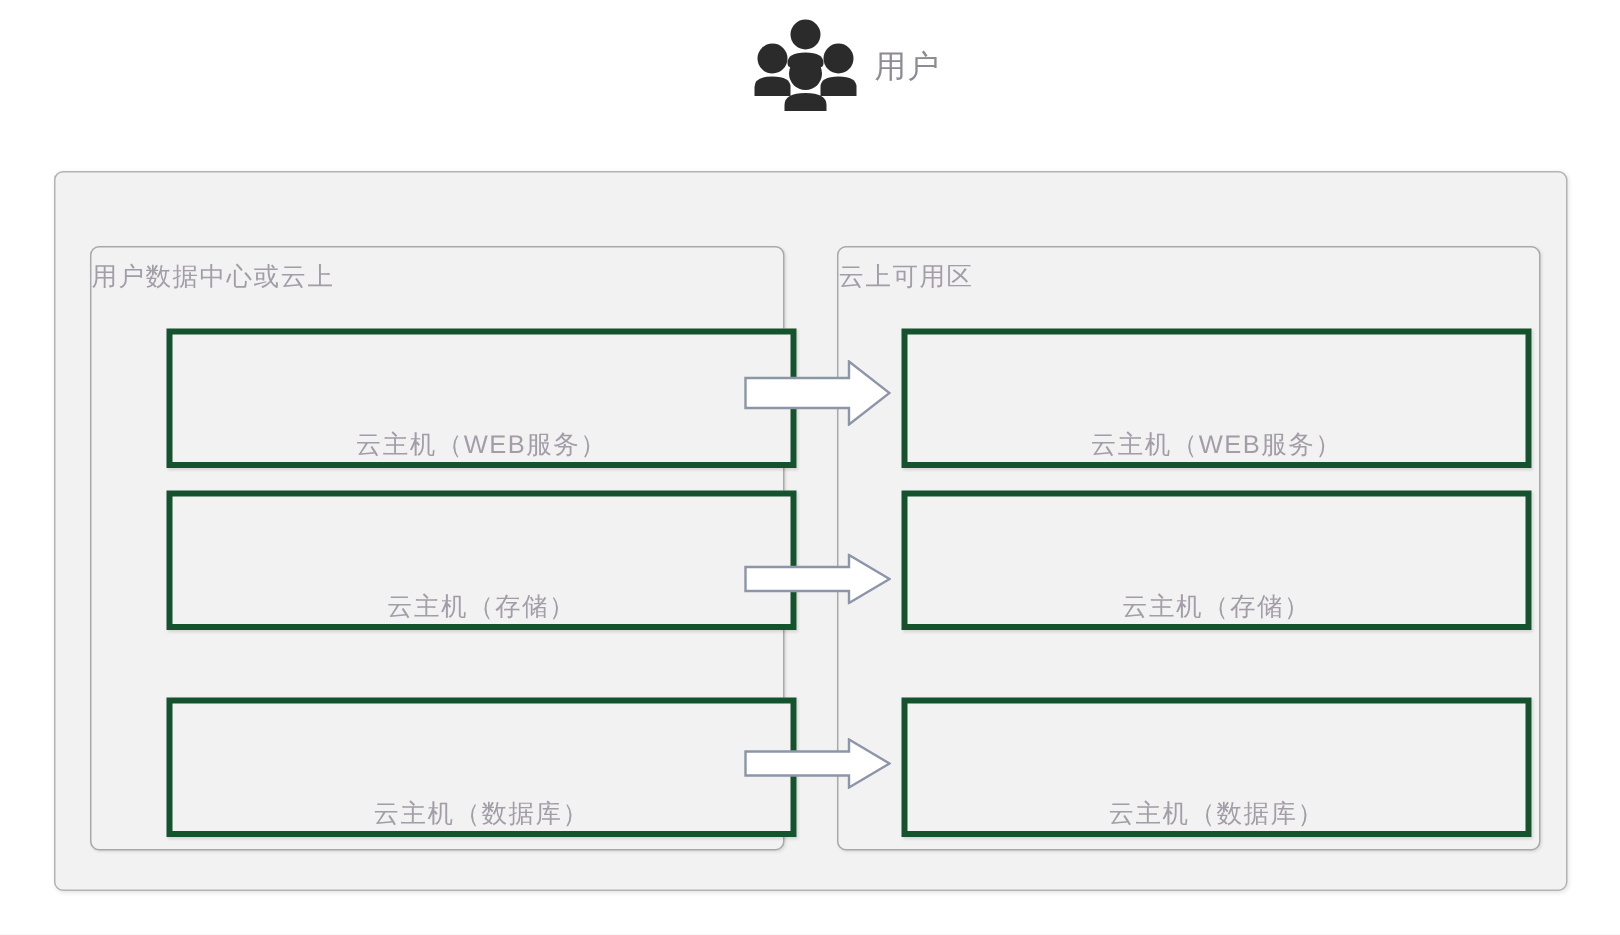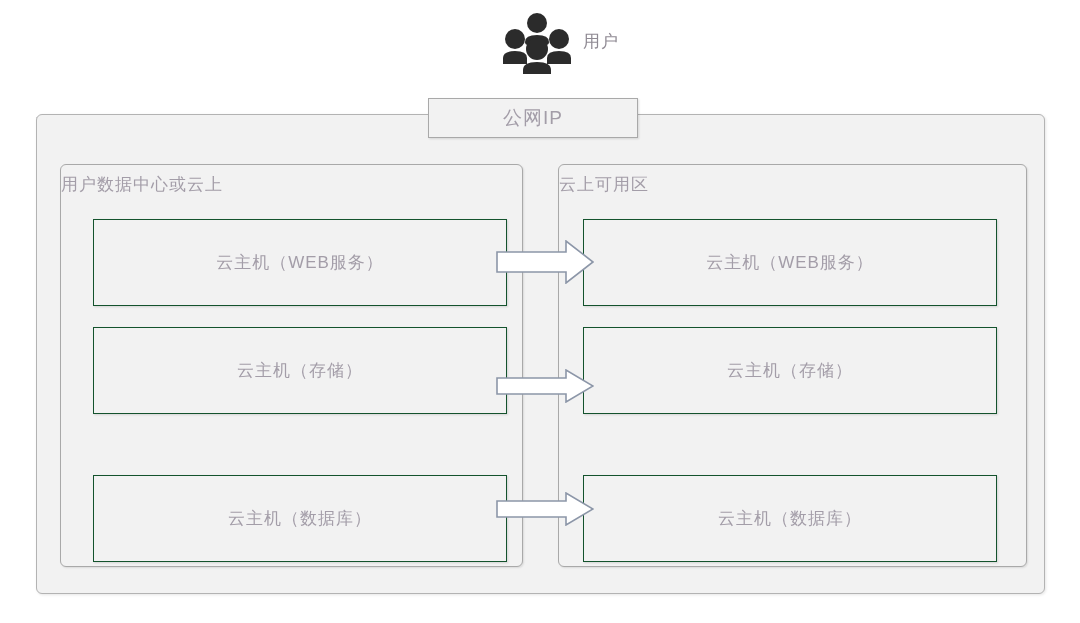--- a/index.html
+++ b/index.html
@@ -8,21 +8,21 @@
     background:#ffffff;
     font-family:"Liberation Sans","DejaVu Sans",sans-serif;
     overflow:hidden;
   }
   #stage{position:relative;width:1080px;height:623px;}
 
   
   .user-group{position:absolute;left:501px;top:12px;width:72px;height:62px;}
   .user-label{
     position:absolute;left:583px;top:30px;
-    font-size:17px;color:#8f8a93;letter-spacing:1px;white-space:nowrap;text-align:right;
+    font-size:21px;color:#8f8a93;letter-spacing:1px;white-space:nowrap;text-align:right;
   }
 
   
   .conn-line{position:absolute;background:#d9d9dd;height:1px;}
 
   
   .ip-box{
     position:absolute;left:428px;top:98px;width:208px;height:38px;
     background:#f2f2f2;border:1px solid #a9a9a9;
     display:flex;align-items:center;justify-content:center;
@@ -49,31 +49,32 @@
   .zone-left{left:60px;width:461px;}
   .zone-right{left:558px;width:467px;}
   .zone-title{
     position:absolute;top:8px;left:0;right:0;
     font-size:17px;color:#a39da8;letter-spacing:1px;
   }
 
   
   .host{
     position:absolute;
-    background:#f2f2f2;border:1px solid #14532d;
+    background:#f2f2f2;border:4px solid #14532d;
     box-shadow:1px 1px 2px rgba(0,0,0,.13);
-    display:flex;align-items:center;justify-content:center;
+    display:flex;align-items:flex-end;justify-content:center;
     z-index:3;
+    margin-left:18px;
   }
   .host span{font-size:17px;color:#a39da8;letter-spacing:1px;white-space:nowrap;}
   .host.l{left:93px;width:412px;}
   .host.r{left:583px;width:412px;}
   .row1{top:219px;height:85px;}
   .row2{top:327px;height:85px;}
-  .row3{top:475px;height:85px;}
+  .row3{top:465px;height:85px;}
 
   
   .arrow{position:absolute;z-index:7;}
 </style>
 </head>
 <body>
 
 <div id="stage">
 
   <div class="user-group">
@@ -94,23 +95,20 @@
       </g>
     </svg>
   </div>
   <div class="user-label">用户</div>
 
   <div class="conn-line" style="left:36px;top:117px;width:392px;"></div>
   <div class="conn-line" style="left:636px;top:117px;width:407px;"></div>
 
   <div class="outer"></div>
 
-  <div class="ip-box">
-    <span>公网IP</span>
-  </div>
 
   <div class="zone zone-left">
     <div class="zone-title">用户数据中心或云上</div>
   </div>
 
   <div class="zone zone-right">
     <div class="zone-title">云上可用区</div>
   </div>
 
   <div class="host l row1">

